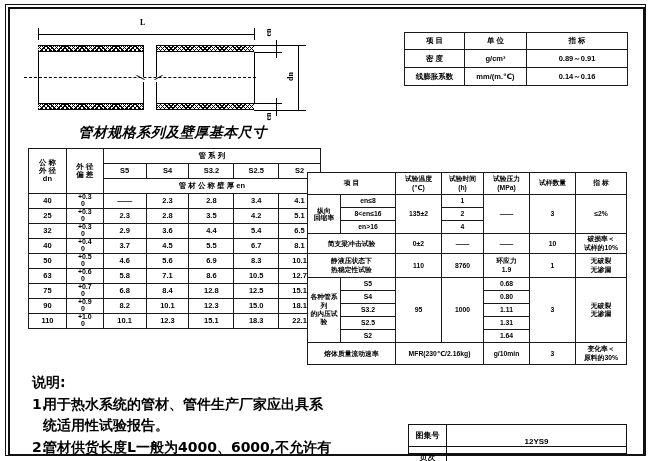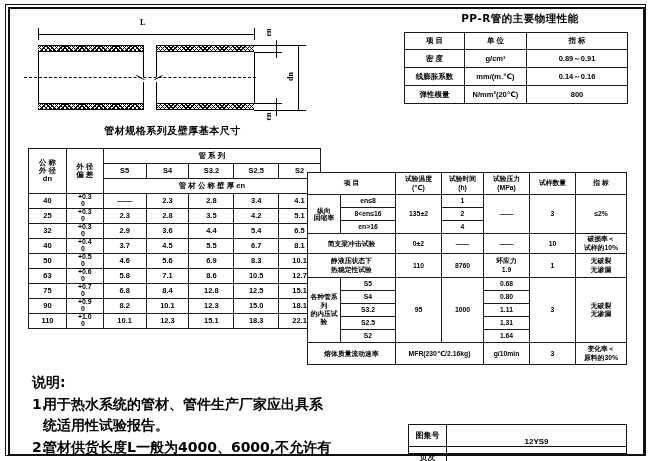--- a/index.html
+++ b/index.html
@@ -200,21 +200,21 @@
     <div class="pipe-line" style="left:236px; top:98px; width:28px; height:1px;"></div>
     <div class="pipe-line" style="left:258px; top:86px; width:1px; height:18px;"></div>
     <div class="dim-lbl rot" style="left:246px; top:100px;">en</div>
 
     <div class="pipe-line" style="left:264px; top:33px; width:24px; height:1px;"></div>
     <div class="pipe-line" style="left:264px; top:98px; width:24px; height:1px;"></div>
     <div class="pipe-line" style="left:280px; top:33px; width:1px; height:65px;"></div>
     <div class="dim-lbl rot" style="left:268px; top:60px;">dn</div>
   </div>
 
-  <div class="ttl" style="position:absolute; left:40px; top:124px; width:265px; font-size:10px;">管材规格系列及壁厚基本尺寸</div>
+  <div class="ttl" style="position:absolute; left:40px; top:124px; width:265px; font-size:14px;font-style:italic;">管材规格系列及壁厚基本尺寸</div>
 
   <div id="spec-table-wrap">
     <table class="t" id="spec-table">
       <tbody>
           <tr>
         <td rowspan="3" style="width:38px;">
           <div>公 称</div>
           <div>外 径</div>
           <div>dn</div>
         </td>
@@ -328,44 +328,38 @@
           <span class="n-num">1.</span>
           <span class="n-txt">用于热水系统的管材、管件生产厂家应出具系统适用性试验报告。</span>
         </div>
         <div class="n-item">
           <span class="n-num">2.</span>
           <span class="n-txt">管材供货长度L一般为4000、6000,不允许有负偏差。</span>
         </div>
       </div>
   </div>
 
-  <div class="ttl" id="phys-title">PP-R管的主要物理性能</div>
   <table class="t" id="phys-table">
     <tbody>
         <tr class="hdr">
       <td style="width:60px;">项 目</td>
       <td style="width:62px;">单 位</td>
       <td>指 标</td>
     </tr>
     </tbody>
       <tbody id="phys-body">
         <tr>
           <td>密 度</td>
           <td>g/cm³</td>
           <td>0.89～0.91</td>
         </tr>
         <tr>
           <td>线膨胀系数</td>
           <td>mm/(m.℃)</td>
           <td>0.14～0.16</td>
-        </tr>
-        <tr>
-          <td>弹性模量</td>
-          <td>N/mm²(20℃)</td>
-          <td>800</td>
         </tr>
       </tbody>
   </table>
 
   <table class="t" id="mech-table">
     <tbody>
         <tr>
       <td class="hdr" colspan="2" style="width:88px;">项  目</td>
       <td class="hdr two-line" style="width:46px;">
         <div>试验温度</div>

